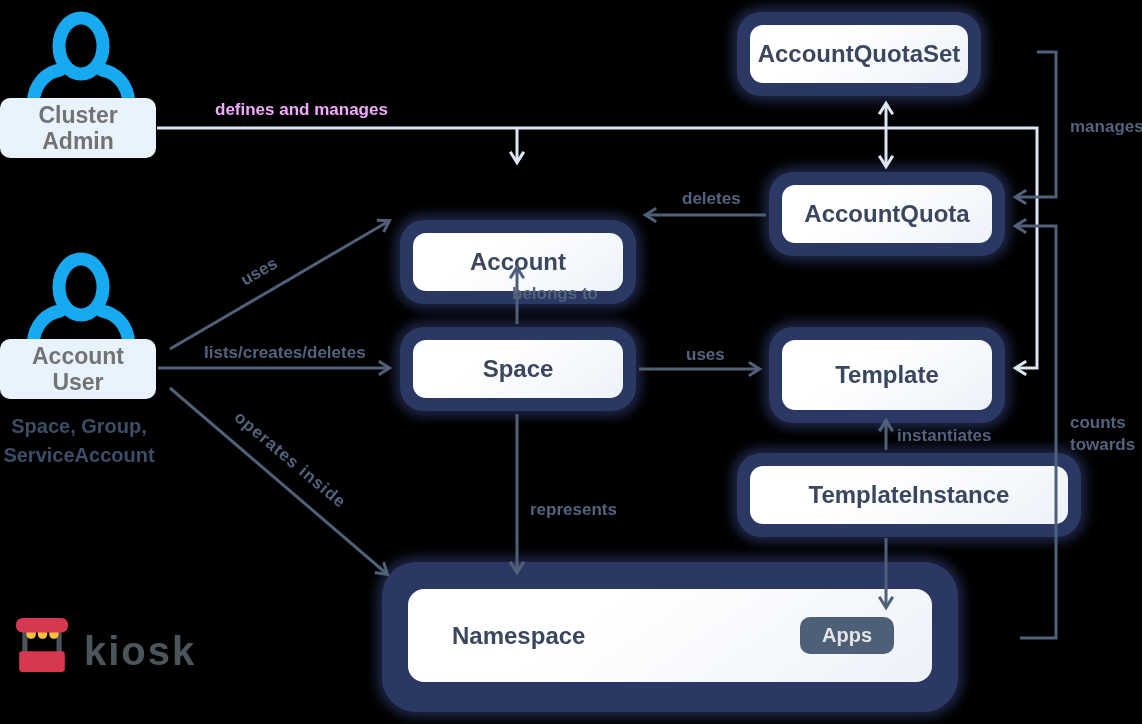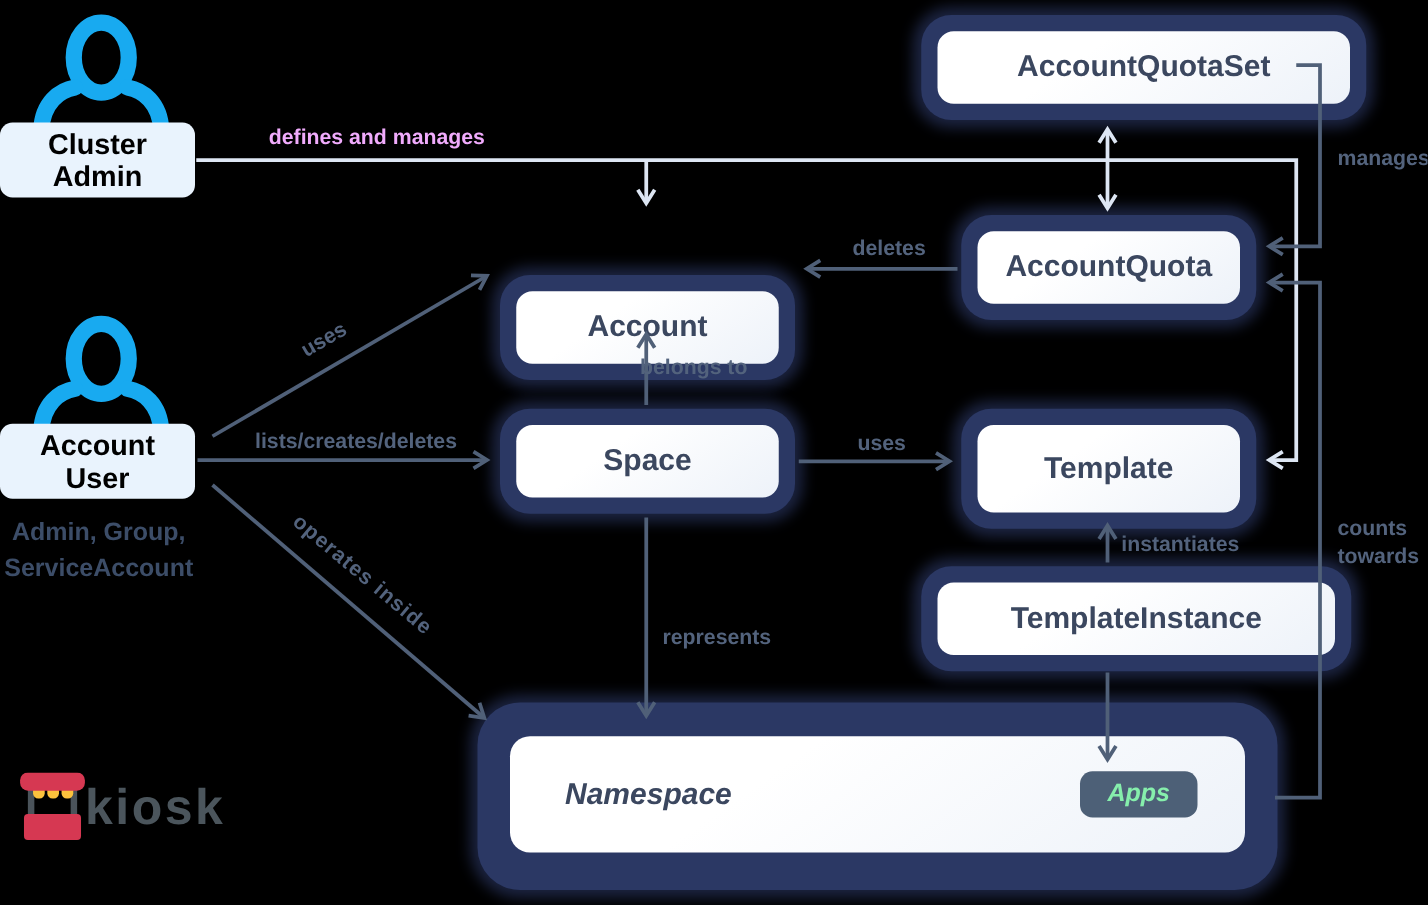--- a/index.html
+++ b/index.html
@@ -17,40 +17,40 @@
     position:absolute;box-sizing:border-box;z-index:2;
     background:#2b3864;border-radius:24px;padding:13px;
     box-shadow:0 0 11px 6px rgba(43,56,100,0.65);
   }
   .node-inner{
     width:100%;height:100%;box-sizing:border-box;
     background:linear-gradient(145deg,#ffffff 35%,#edf2f9);
     border-radius:13px;display:flex;align-items:center;justify-content:center;
   }
   .node-label{font-size:24px;font-weight:600;color:#3b475f;white-space:nowrap;}
-  #n-aqs{left:737px;top:12px;width:356px;height:84px;}
+  #n-aqs{left:737px;top:12px;width:244px;height:84px;}
   #n-aq{left:769px;top:172px;width:236px;height:84px;}
   #n-account{left:400px;top:172px;width:236px;height:84px;margin-top:48px;}
   #n-space{left:400px;top:327px;width:236px;height:84px;}
   #n-template{left:769px;top:327px;width:236px;height:96px;}
   #n-ti{left:737px;top:453px;width:344px;height:84px;}
-  #n-ns{left:382px;top:562px;width:640px;height:150px;border-radius:34px;padding:27px 26px 30px;font-style:italic;}
+  #n-ns{left:382px;top:562px;width:576px;height:150px;border-radius:34px;padding:27px 26px 30px;}
   #n-ns .node-inner{border-radius:16px;justify-content:flex-start;padding:0 38px 0 44px;}
   #n-ns .badges{margin-left:auto;display:flex;gap:26px;align-items:center;}
   .badge{
-    background:#4d6077;color:#86efac;border-radius:10px;
+    background:#4d6077;color:#e5e5e5;border-radius:10px;
     font-size:20px;font-weight:600;padding:7px 22px;white-space:nowrap;
   }
   
   .person-icon{position:absolute;z-index:1;}
   .actor-label{
     position:absolute;z-index:3;width:156px;height:60px;box-sizing:border-box;
     background:#e9f3fd;border-radius:10px;padding:0 22px;
     display:flex;align-items:center;justify-content:center;text-align:center;
-    font-size:23px;font-weight:700;line-height:1.15;color:#000000;
+    font-size:23px;font-weight:700;line-height:1.15;color:#737373;
   }
   #cluster-admin-label{left:0;top:98px;}
   #account-user-label{left:0;top:339px;}
   #account-user-sublabel{
     position:absolute;left:0;top:412px;width:158px;z-index:3;text-align:center;
     font-size:20px;font-weight:600;line-height:1.45;color:#3c4d68;
   }
   
   .elabel{position:absolute;z-index:5;font-size:17px;font-weight:600;color:#53637d;white-space:nowrap;}
   #lbl-defines{left:215px;top:100px;color:#f0abfc;}
@@ -58,21 +58,21 @@
   #lbl-limits{left:682px;top:189px;}
   #lbl-belongs{left:512px;top:284px;}
   #lbl-uses-account{left:240px;top:262px;transform:rotate(-30deg);}
   #lbl-lists{left:204px;top:343px;}
   #lbl-uses-template{left:686px;top:345px;}
   #lbl-operates{left:220px;top:450px;transform:rotate(40deg);letter-spacing:1px;}
   #lbl-instantiates{left:897px;top:426px;}
   #lbl-represents{left:530px;top:500px;}
   #lbl-counts{left:1070px;top:412px;white-space:normal;width:74px;line-height:22px;}
   
-  #logo{position:absolute;left:16px;top:618px;z-index:3;display:flex;align-items:center;}
+  #logo{position:absolute;left:16px;top:618px;z-index:3;display:flex;align-items:flex-end;gap:16px;}
   #logo-text{font-size:40px;font-weight:600;letter-spacing:2px;color:#4b555c;}
 </style>
 </head>
 <body>
 
 <svg id="edges" width="1142" height="724" viewBox="0 0 1142 724">
   <defs>
     <marker id="chev-dark" markerUnits="strokeWidth" markerWidth="5.5" markerHeight="6" refX="4" refY="2.75" orient="auto">
       <path d="M0.6,0.5 L4.2,2.75 L0.6,5" fill="none" stroke="#506078" stroke-width="1"></path>
     </marker>
@@ -125,21 +125,21 @@
 </div>
 
 <svg class="person-icon" style="left:8px;top:247px;" width="140" height="100" viewBox="0 0 140 100">
   <ellipse cx="73" cy="40" rx="22" ry="28" fill="none" stroke="#18aaf0" stroke-width="13"></ellipse>
   <path d="M25,98 C26,76 40,66 52,64" fill="none" stroke="#18aaf0" stroke-width="13" stroke-linecap="round"></path>
   <path d="M121,98 C120,76 106,66 94,64" fill="none" stroke="#18aaf0" stroke-width="13" stroke-linecap="round"></path>
 </svg>
 <div class="actor-label" id="account-user-label">
   <span>Account User</span>
 </div>
-<div id="account-user-sublabel">Admin, Group, ServiceAccount</div>
+<div id="account-user-sublabel">Space, Group, ServiceAccount</div>
 
 <div class="node" id="n-aqs">
   <div class="node-inner">
     <span class="node-label">AccountQuotaSet</span>
   </div>
 </div>
 
 <div class="node" id="n-aq">
   <div class="node-inner">
     <span class="node-label">AccountQuota</span>

